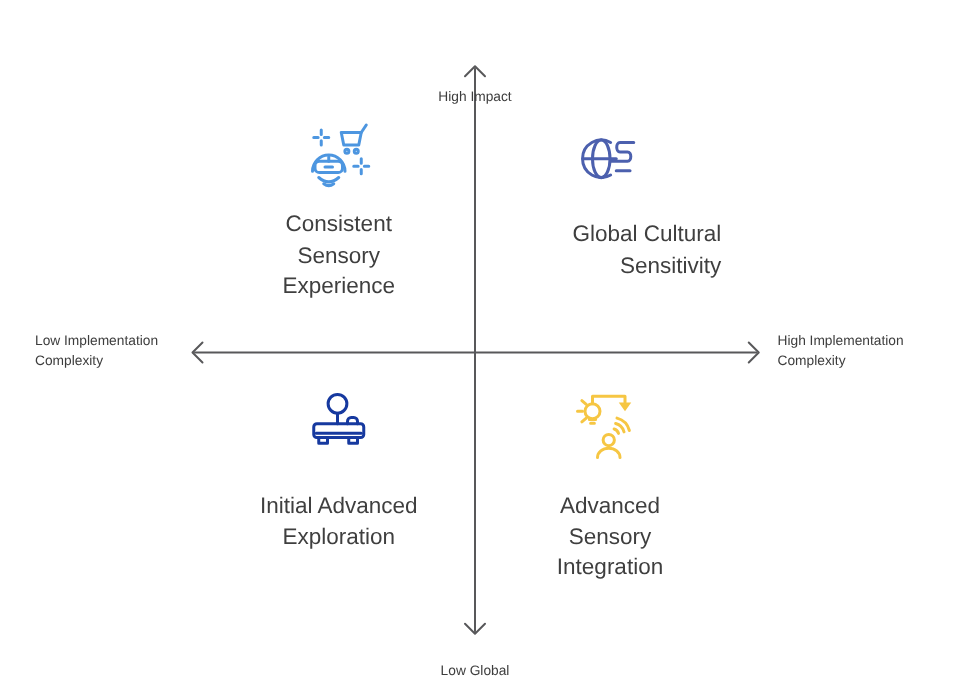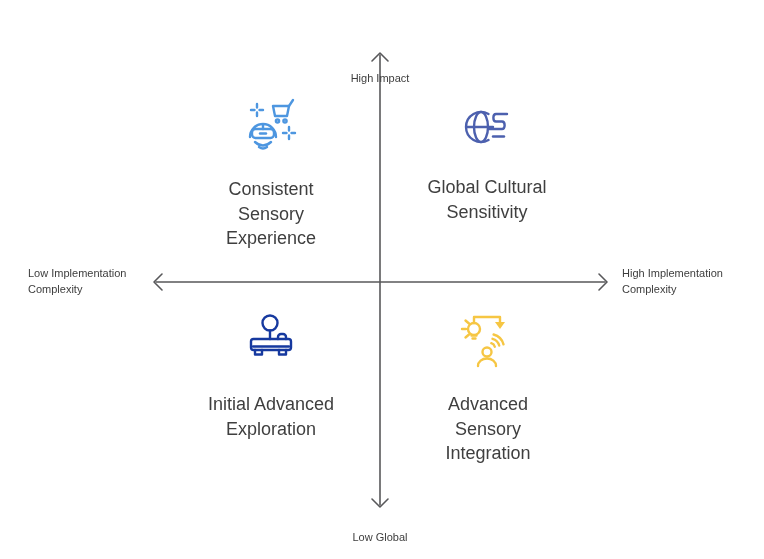--- a/index.html
+++ b/index.html
@@ -58,22 +58,22 @@
   .icon-br { left: 460px; top: 312px; color: var(--c-icon-gold, #f6c643); }
   .q-label {
     position: absolute;
     width: 180px;
     font-size: 18px;
     line-height: 24.5px;
     text-align: center;
     color: var(--c-quadrant-text, #3f3f3f);
     white-space: pre-line;
   }
-  .q-label.tl { left: 181px; top: 177px; }
-  .q-label.tr { left: 397px; top: 175px; }
+  .q-label.tl { left: 181px; top: 167px; }
+  .q-label.tr { left: 397px; top: 175px; text-align: right; }
   .q-label.bl { left: 181px; top: 392px; }
   .q-label.br { left: 398px; top: 392px; }
 </style>
 </head>
 <body>
 
 <div class="canvas">
 
   <svg class="axes-svg" viewBox="0 0 764 559" aria-hidden="true">
     <path d="M380,55 V505"></path>

